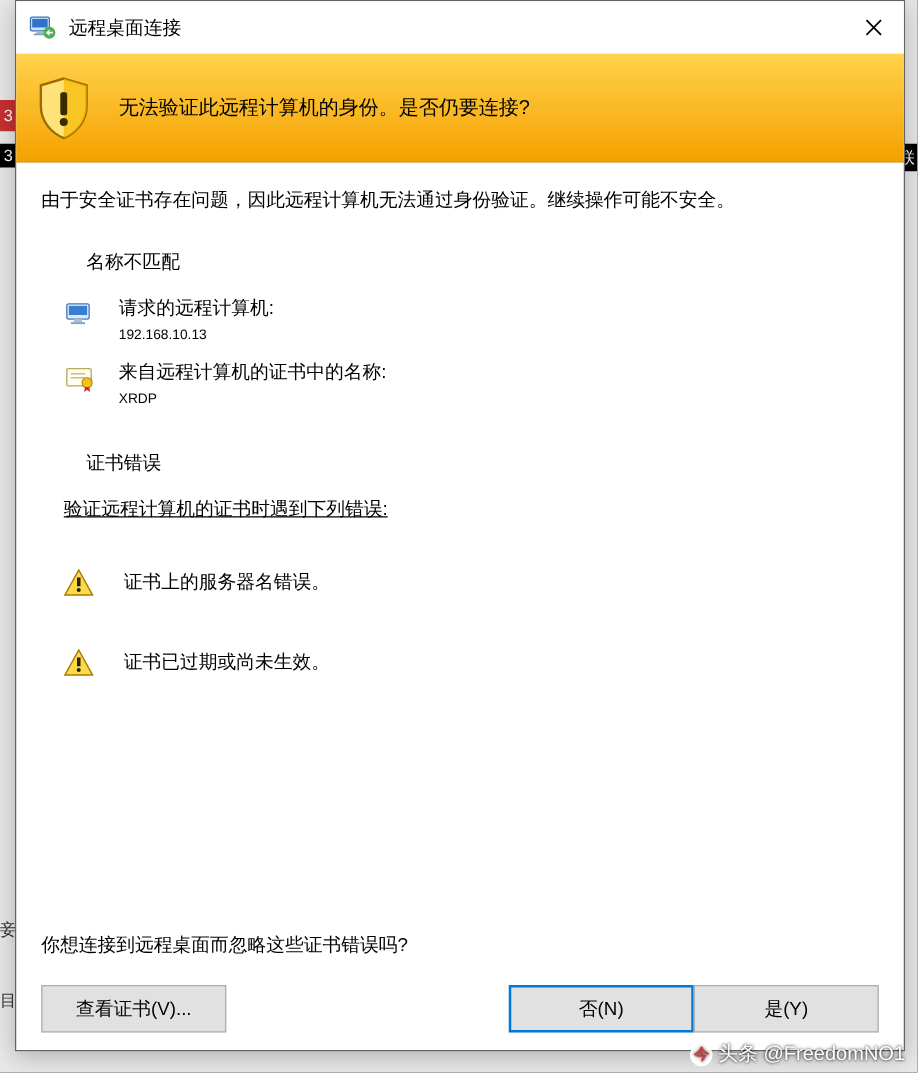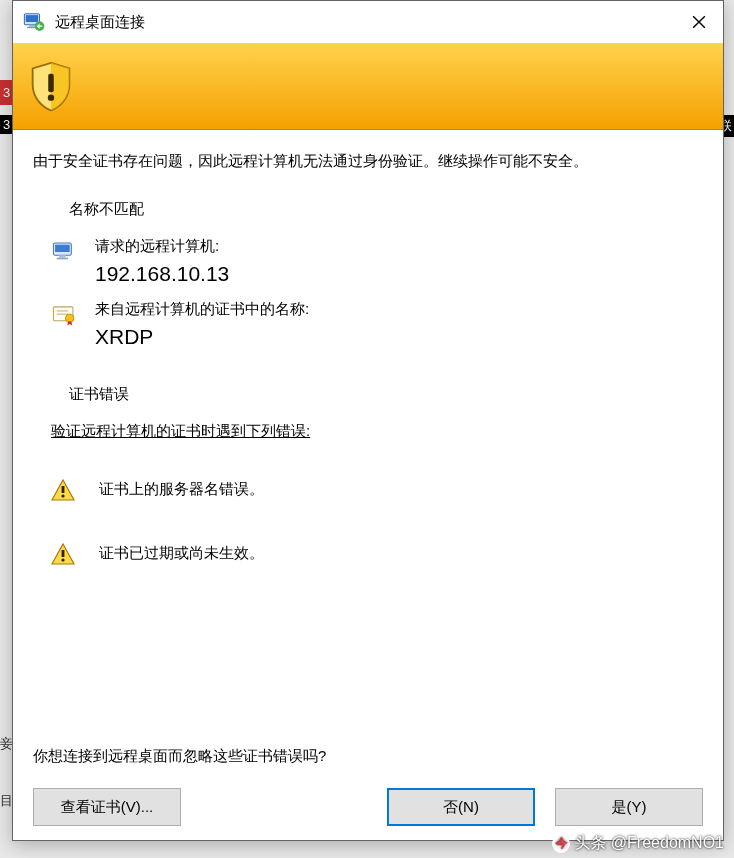--- a/index.html
+++ b/index.html
@@ -111,21 +111,21 @@
     height: 26px;
     margin-right: 18px;
     flex-shrink: 0;
     margin-top: 2px;
   }
   .row-text .label {
     font-size: 15px;
     margin-bottom: 6px;
   }
   .row-text .value {
-    font-size: 21px;
+    font-size: 11px;
   }
   .gap { height: 22px; }
   .err-row {
     display: flex;
     align-items: center;
     margin: 0 0 42px 18px;
   }
   .tri {
     width: 24px;
     height: 22px;
@@ -133,21 +133,21 @@
     flex-shrink: 0;
   }
   .err-text { font-size: 15px; }
   .question {
     font-size: 15px;
     margin-top: auto;
     margin-bottom: 22px;
   }
   .button-row {
     display: flex;
-    gap: 20px;
+    gap: 0;
   }
   .btn {
     height: 38px;
     min-width: 148px;
     font-size: 15px;
     font-family: inherit;
     background: #e1e1e1;
     border: 1px solid #adadad;
     cursor: pointer;
     padding: 0 14px;
@@ -211,20 +211,21 @@
 
     <div class="warn-banner">
       <span class="shield">
         <svg viewBox="0 0 48 56">
           <path d="M24 2 L44 8 V26 C44 40 34 50 24 54 C14 50 4 40 4 26 V8 Z" fill="#ffe27a" stroke="#9b6b00" stroke-width="2"></path>
           <path d="M24 2 L44 8 V26 C44 40 34 50 24 54 Z" fill="#f6b900" opacity="0.7"></path>
           <rect x="21" y="14" width="6" height="20" rx="2" fill="#3a2a00"></rect>
           <circle cx="24" cy="40" r="3.5" fill="#3a2a00"></circle>
         </svg>
       </span>
+      <div class="warn-text">无法验证此远程计算机的身份。是否仍要连接?</div>
     </div>
 
     <div class="body">
       <div class="lead">由于安全证书存在问题，因此远程计算机无法通过身份验证。继续操作可能不安全。</div>
 
       <div class="section-title">名称不匹配</div>
 
       <div class="row">
         <span class="mini-icon">
           <svg viewBox="0 0 32 32">

